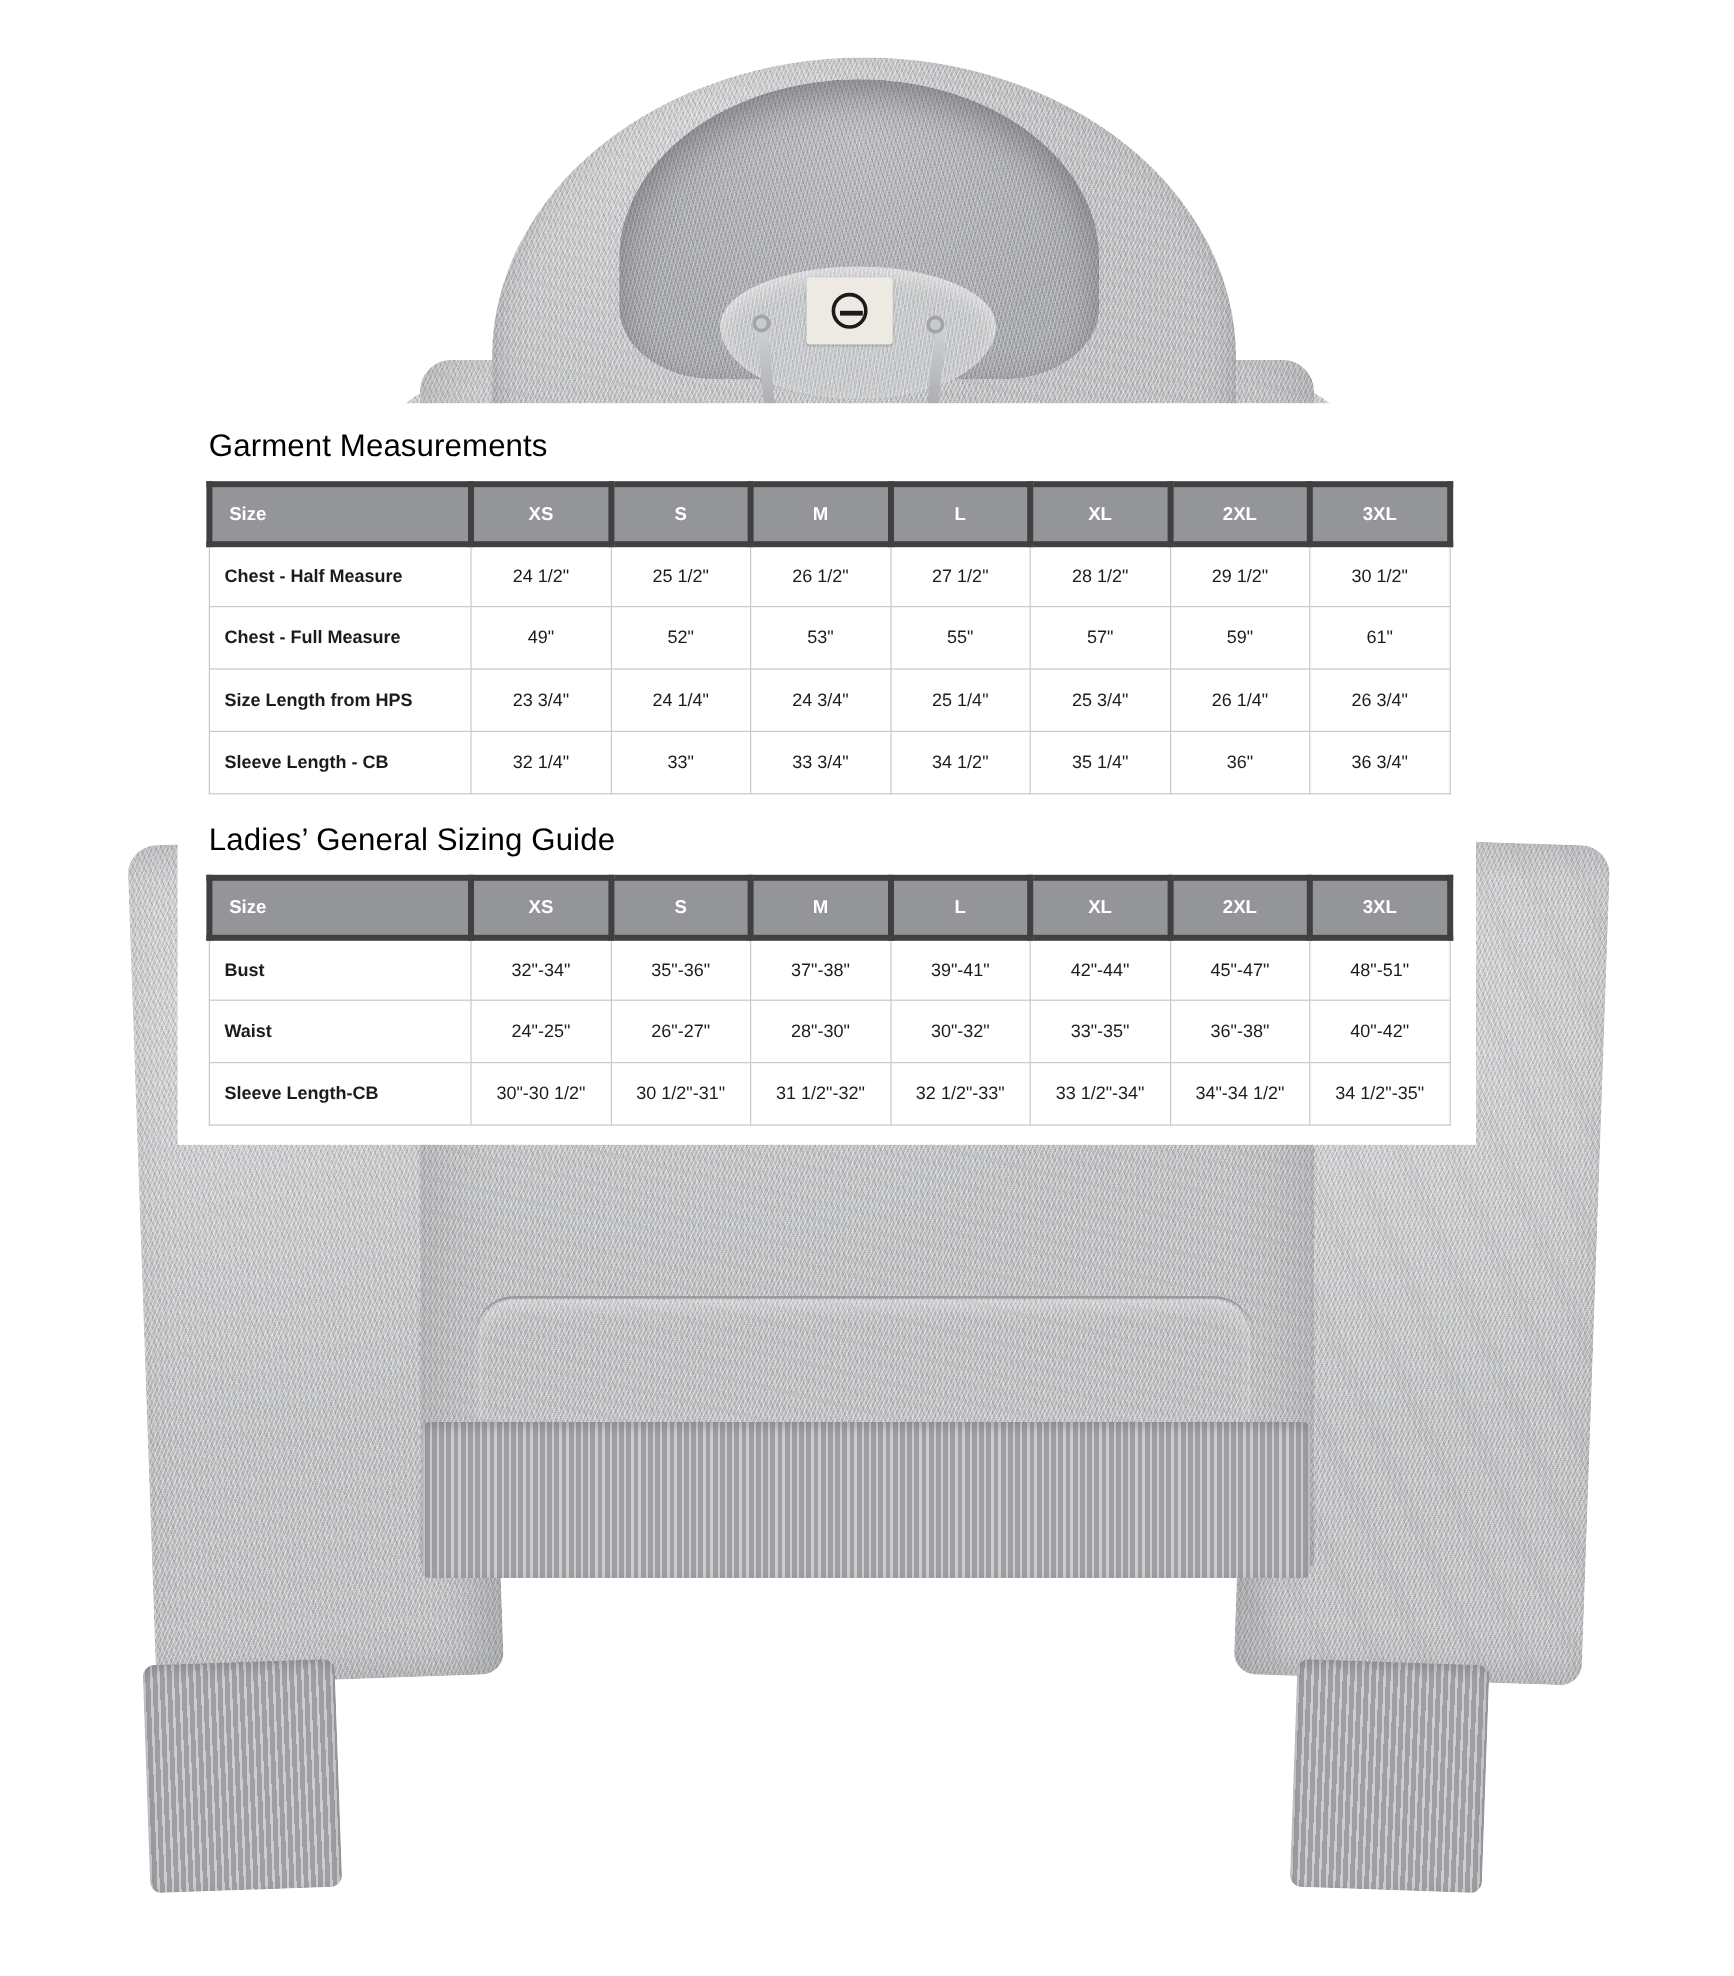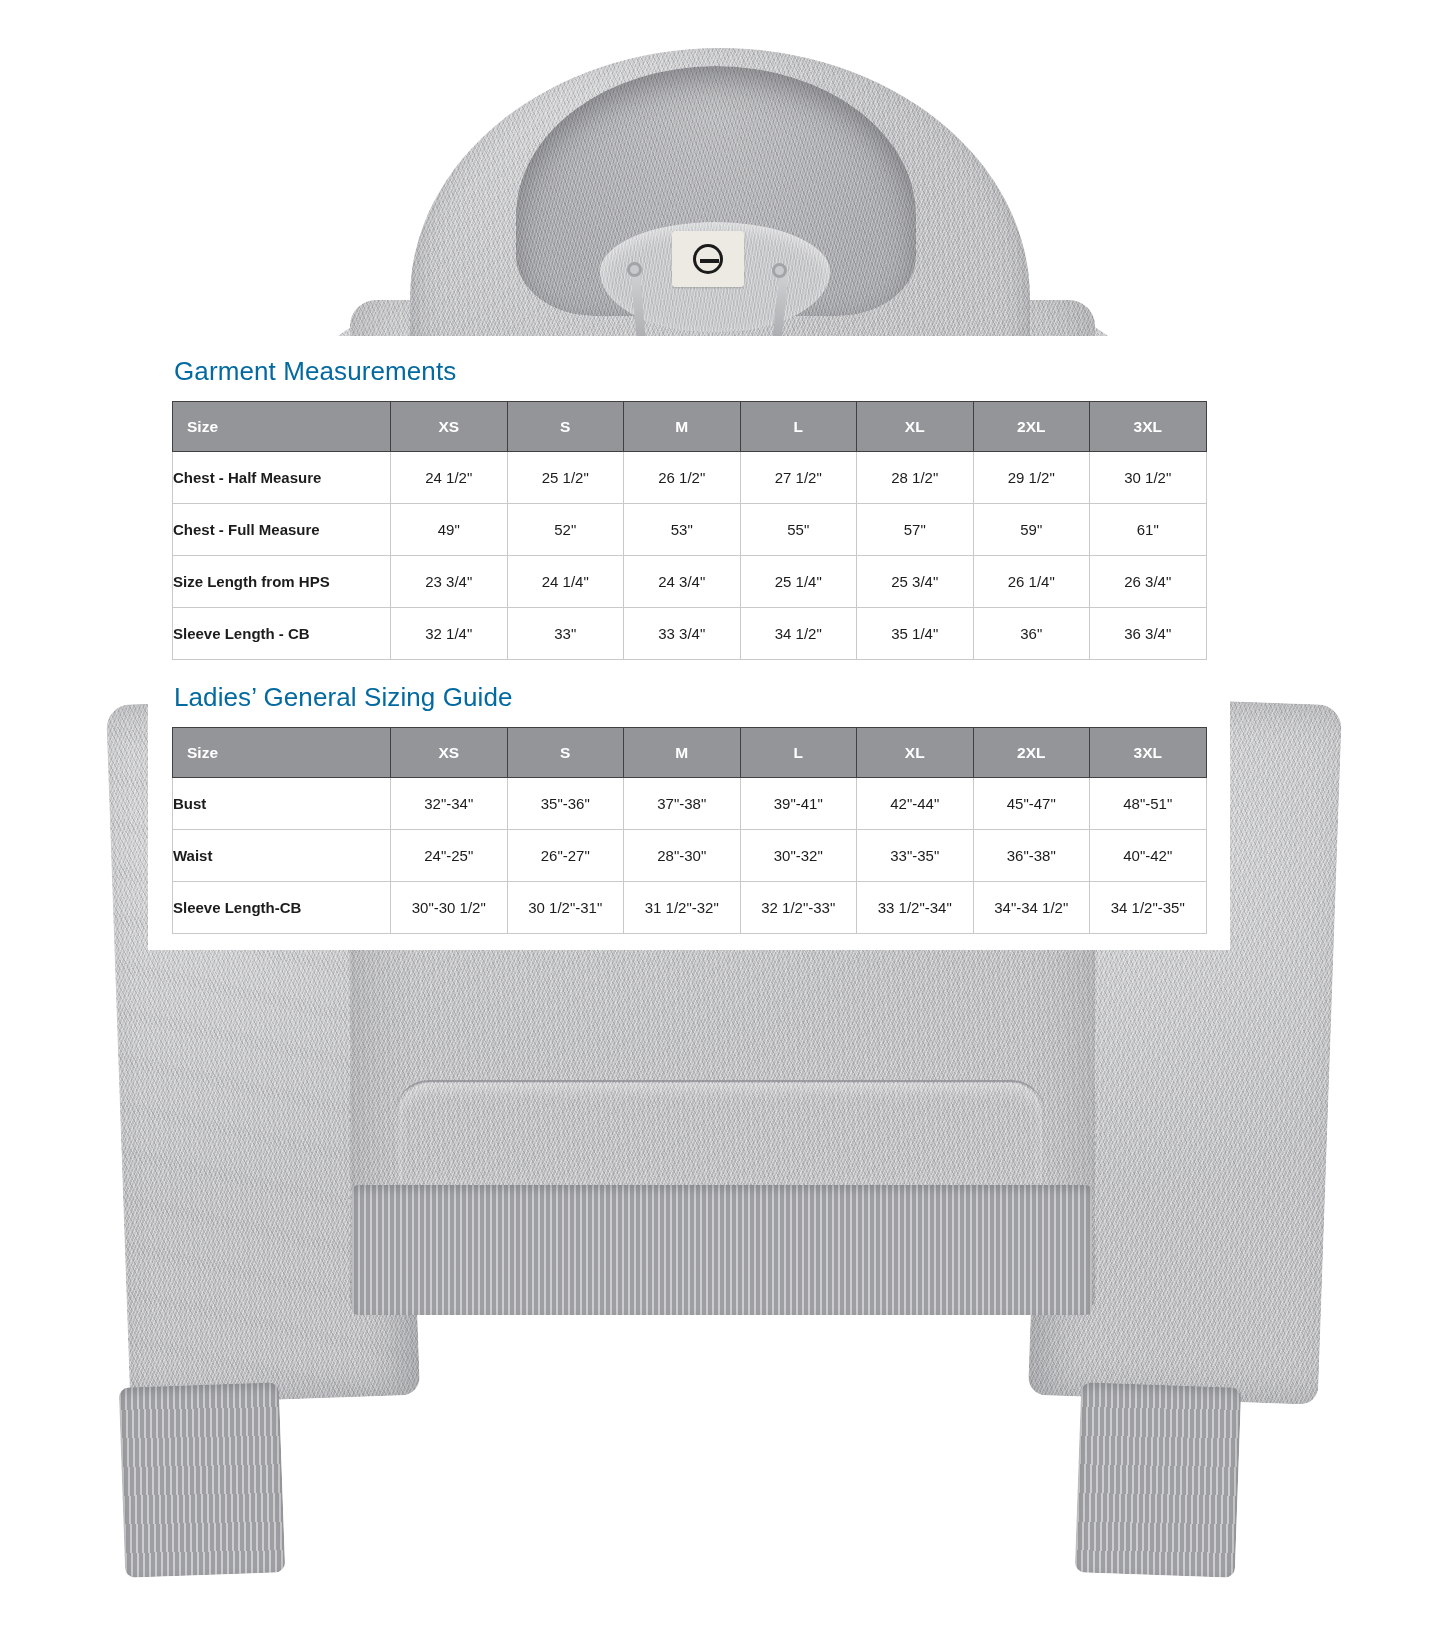--- a/index.html
+++ b/index.html
@@ -155,21 +155,21 @@
     left: 148px;
     top: 336px;
     width: 1082px;
     background: #ffffff;
     padding: 18px 24px 16px 24px;
   }
 
   .chart-title {
     font-size: 26px;
     font-weight: 400;
-    color: #0369a1;
+    color: #000000;
     margin: 2px 0 14px 2px;
     letter-spacing: .1px;
   }
 
   table.size-table {
     border-collapse: collapse;
     width: 1034px;
     table-layout: fixed;
   }
   table.size-table th,
@@ -180,30 +180,30 @@
     height: 52px;
     text-align: center;
     vertical-align: middle;
     padding: 0 4px;
   }
   table.size-table thead th {
     background: #939598;
     color: #ffffff;
     font-weight: bold;
     font-size: 15.5px;
-    border: 1px solid #404040;
+    border: 5px solid #404040;
     height: 50px;
   }
   table.size-table thead th.col-label {
     text-align: left;
     padding-left: 14px;
   }
   table.size-table td.row-label {
     text-align: left;
-    padding-left: 0;
+    padding-left: 12px;
     font-weight: bold;
     font-size: 15px;
   }
   col.c-label { width: 218px; }
   col.c-size  { width: 116.5px; }
 
   .chart-note {
     font-size: 14.5px;
     color: #232323;
     margin: 13px 0 0 2px;

